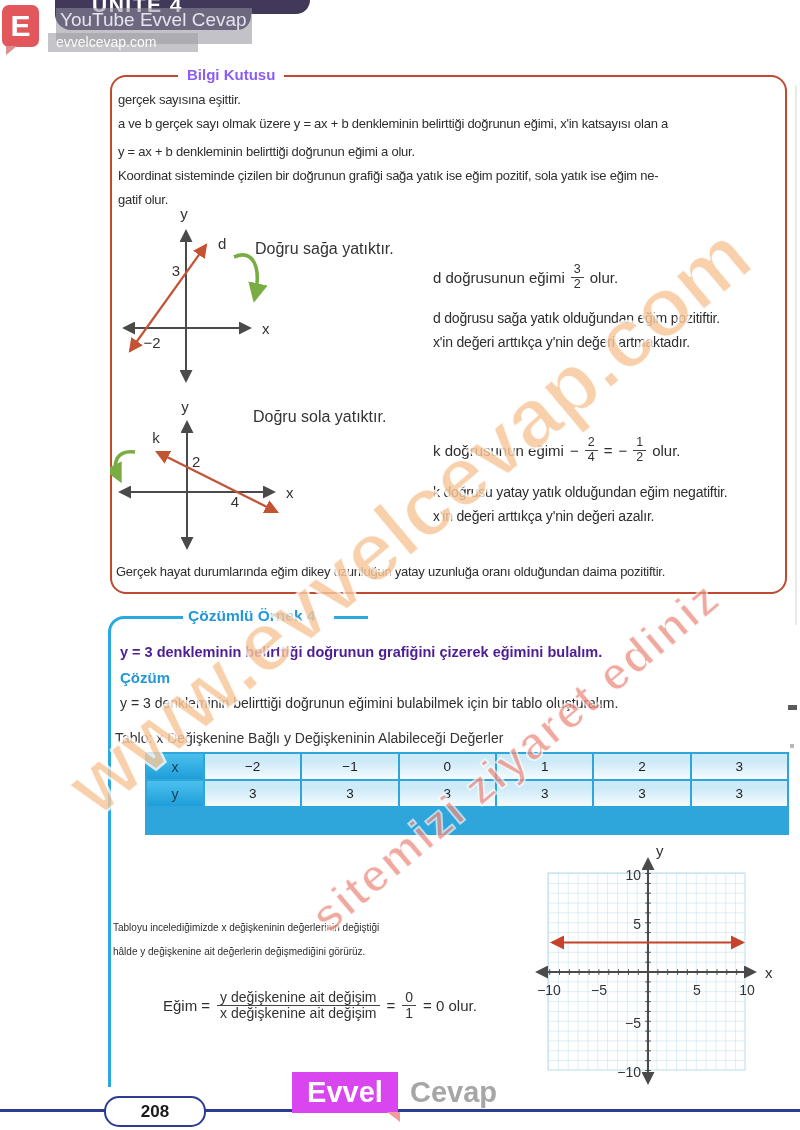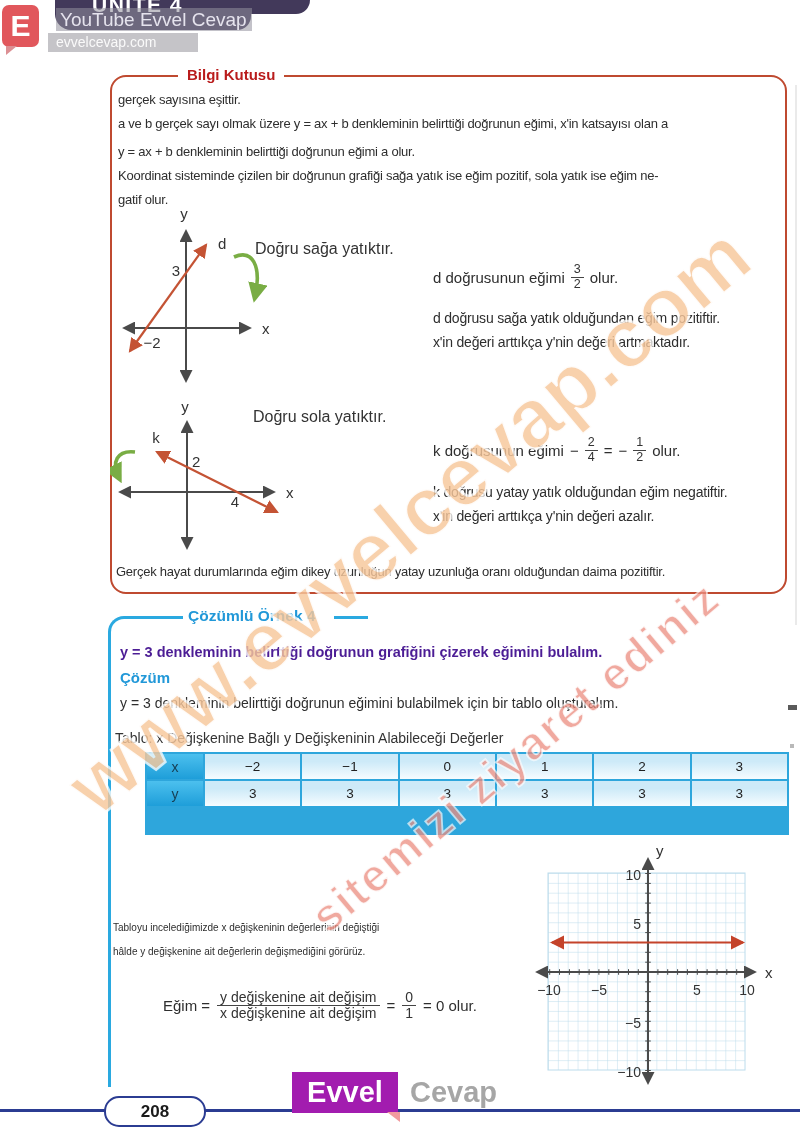--- a/index.html
+++ b/index.html
@@ -4,32 +4,32 @@
 <style>
   html,body{margin:0;padding:0;background:#e8e8e8;}
   #page{position:relative;width:800px;height:1130px;background:#ffffff;overflow:hidden;
         font-family:"Liberation Sans", sans-serif;color:#2e2e2e;margin:0 auto;}
   .abs{position:absolute;}
 
   
   .banner{left:55px;top:0;width:196px;height:30px;background:#42395a;border-radius:0 0 14px 16px;}
   .banner-swoosh{left:238px;top:0;width:72px;height:14px;background:#42395a;border-radius:0 0 30px 4px;}
   .unit-title{left:92px;top:-7px;color:#fff;font-weight:bold;font-size:21px;letter-spacing:1.5px;}
-  .ytbar{left:56px;top:8px;width:192px;height:23px;background:rgba(146,143,156,0.55);
+  .ytbar{left:56px;top:8px;width:192px;height:36px;background:rgba(146,143,156,0.55);
          color:rgba(236,234,243,0.95);font-size:19px;line-height:23px;padding-left:4px;}
   .sitebar{left:48px;top:33px;width:142px;height:19px;background:rgba(158,157,163,0.6);
          color:#fafafa;font-size:14px;line-height:19px;padding-left:8px;}
   .elogo{left:2px;top:5px;width:37px;height:42px;background:#e1575c;border-radius:7px;
          color:#fff;font-weight:bold;font-size:30px;display:flex;align-items:center;justify-content:center;}
   .elogo::after{content:'';position:absolute;left:4px;bottom:-8px;
          border-top:9px solid #dc8f93;border-right:11px solid transparent;}
 
   
   .infobox{left:110px;top:75px;width:673px;height:515px;border:2px solid #bf4a30;border-radius:16px;}
-  .infobox-title{left:178px;top:66px;background:#fff;padding:0 9px;color:#b91c1c;font-weight:bold;font-size:15px;}
+  .infobox-title{left:178px;top:66px;background:#fff;padding:0 9px;color:#8b5cf6;font-weight:bold;font-size:15px;}
   .bkline{font-size:13px;letter-spacing:-0.25px;white-space:nowrap;line-height:24px;color:#2e2e2e;}
   .caption{font-size:16px;color:#333;white-space:nowrap;}
   .slopeline{display:flex;align-items:center;gap:6px;font-size:15px;white-space:nowrap;color:#2e2e2e;justify-content:center;}
   .noteline{font-size:14px;letter-spacing:-0.2px;line-height:24px;white-space:nowrap;color:#2e2e2e;}
 
   .frac{display:inline-flex;flex-direction:column;align-items:center;line-height:1.1;font-size:12.5px;color:#333;}
   .frac .den{border-top:1.4px solid #444;padding:0 3px;}
   .frac .num{padding:0 3px;}
   .frac.big{font-size:14px;}
 
@@ -52,21 +52,21 @@
       display:flex;align-items:center;justify-content:center;}
 
   .obsline{font-size:10px;line-height:24px;white-space:nowrap;color:#2e2e2e;}
   .formula{display:flex;align-items:center;gap:7px;font-size:15px;white-space:nowrap;color:#2e2e2e;}
 
   
   .footline{left:0;top:1109px;width:800px;height:2.5px;background:#2b3c92;}
   .pagepill{left:104px;top:1096px;width:98px;height:27px;background:#fff;border:2.5px solid #2b3c92;
             border-radius:15px;display:flex;align-items:center;justify-content:center;
             font-weight:bold;font-size:17px;color:#1a1a1a;}
-  .evvelbox{left:292px;top:1072px;width:106px;height:41px;background:#a21caf;color:#fff;
+  .evvelbox{left:292px;top:1072px;width:106px;height:41px;background:#d946ef;color:#fff;
             font-weight:bold;font-size:29px;display:flex;align-items:center;justify-content:center;}
   .evvelbox::after{content:'';position:absolute;right:-2px;bottom:-9px;
             border-top:10px solid #f29a9e;border-left:13px solid transparent;}
   .cevaptxt{left:410px;top:1076px;font-weight:bold;font-size:29px;color:#a6a6a6;}
 
   
   .wm-main{left:48px;top:760px;font-size:84px;font-weight:bold;color:#f7c79b;
            -webkit-text-stroke:2.5px rgba(255,255,255,0.92);
            transform:rotate(-40deg);transform-origin:left top;opacity:0.82;
            white-space:nowrap;pointer-events:none;z-index:50;}

